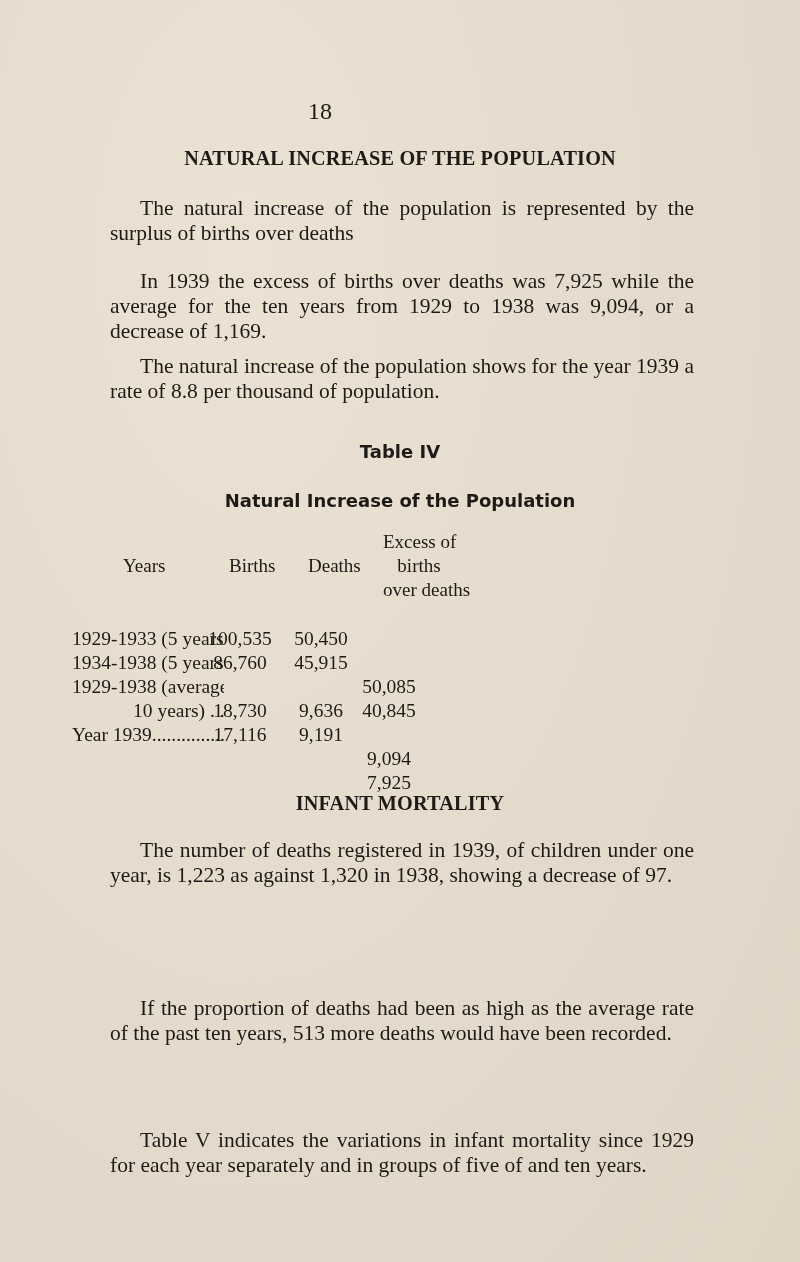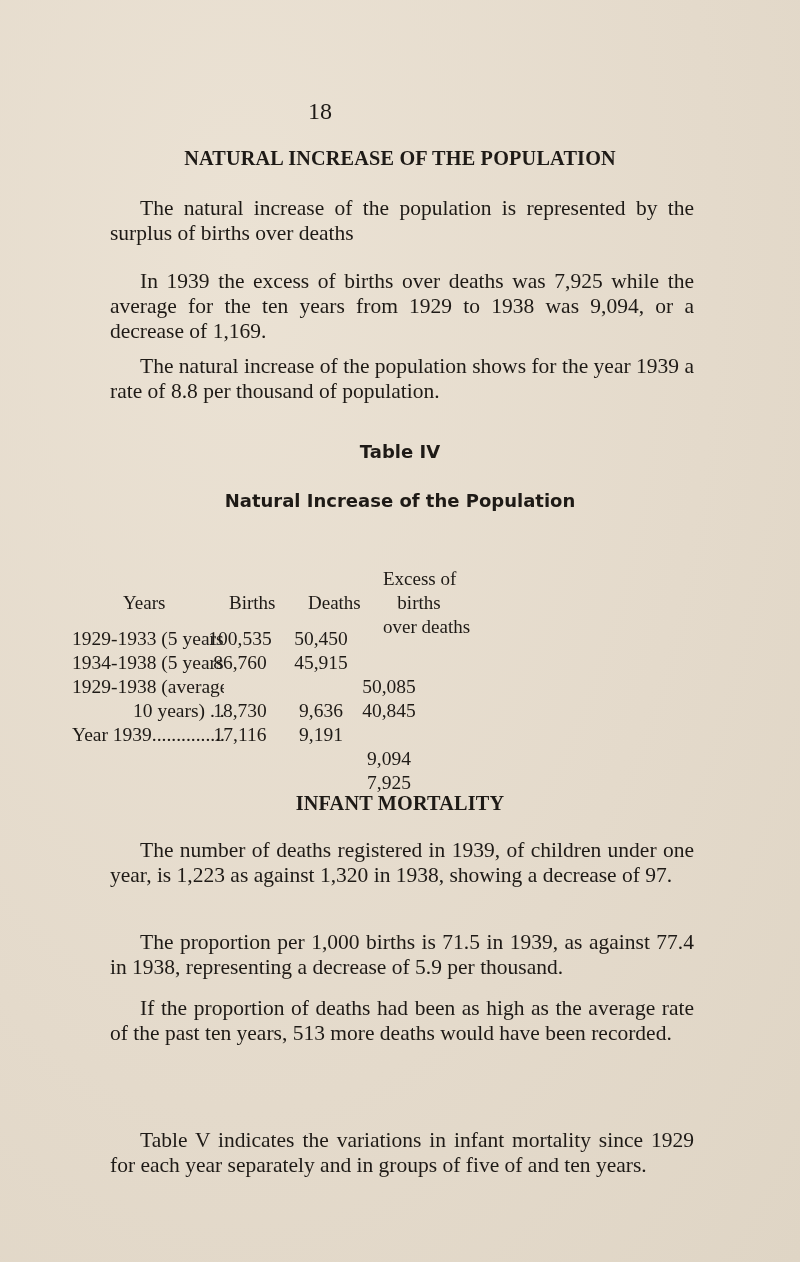--- a/index.html
+++ b/index.html
@@ -69,21 +69,20 @@
       font-size: 18px;
     }
     .table-number { top: 441px; }
     .table-title { top: 490px; }
 
     .tbl-head {
       position: absolute;
       font-family: "Liberation Serif", serif;
       font-size: 19px;
       line-height: 24px;
-      margin-top: 37px;
     }
     .h-years { left: 123px; top: 554px; }
     .h-births { left: 229px; top: 554px; }
     .h-deaths { left: 308px; top: 554px; }
     .h-excess { left: 383px; top: 530px; text-align: center; width: 72px; }
     .h-excess span { display: block; white-space: nowrap; }
 
     .row {
       position: absolute;
       left: 0;
@@ -172,19 +171,18 @@
     <span class="label">Year 1939...............................</span>
     <span class="num c-births">17,116</span>
     <span class="num c-deaths">9,191</span>
     <span class="num c-excess">7,925</span>
   </div>
 
   <div class="section-title title-infant">INFANT MORTALITY</div>
 
   <div class="para p4"><span class="indent"></span><span>The number of deaths registered in 1939, of children under one year, is 1,223 as against 1,320 in 1938, showing a decrease of 97.</span></div>
 
-  <div class="para p5"><span class="indent"></span><span>The proportion per 1,000 births is 71.5 in 1939, as against 77.4 in 1938, representing a decrease of 5.9 per thousand.</span></div>
 
   <div class="para p6"><span class="indent"></span><span>If the proportion of deaths had been as high as the average rate of the past ten years, 513 more deaths would have been recorded.</span></div>
 
   <div class="para p7"><span class="indent"></span><span>Table V indicates the variations in infant mortality since 1929 for each year separately and in groups of five of and ten years.</span></div>
 
 </div>
 
 </body></html>

